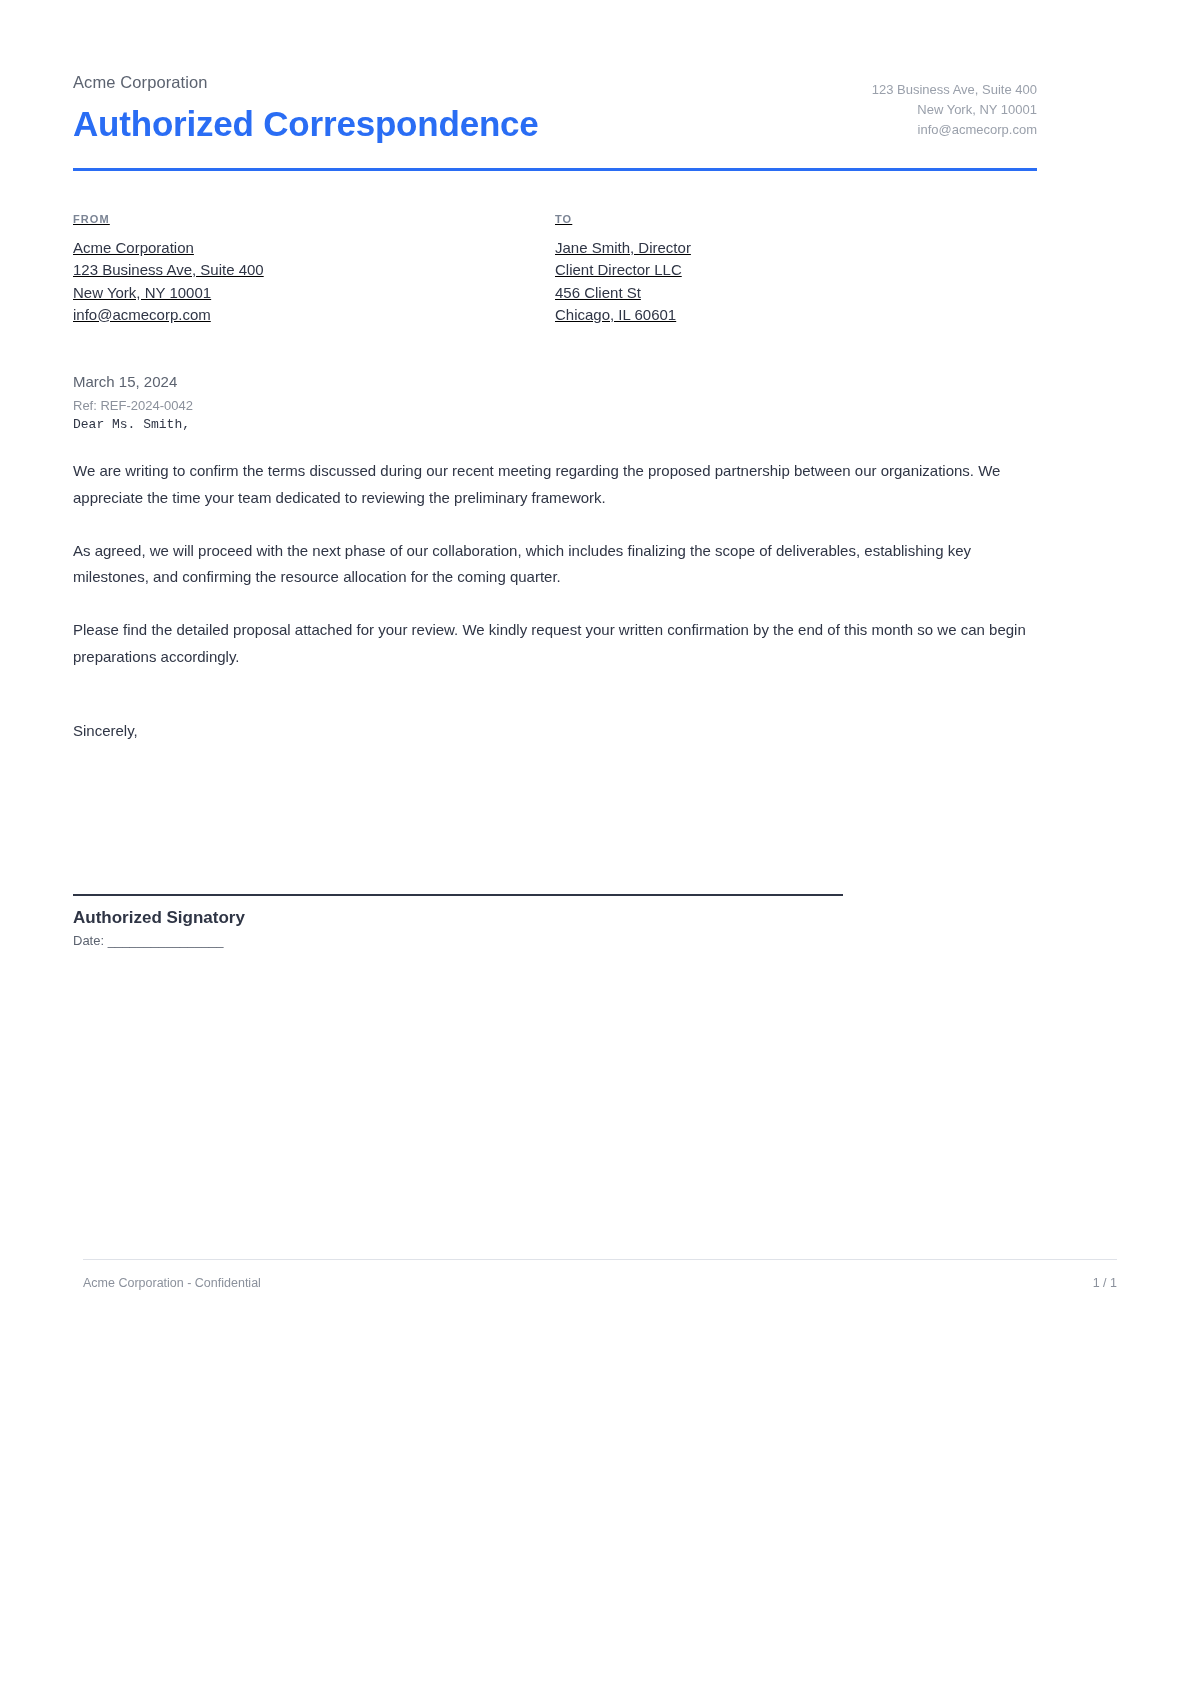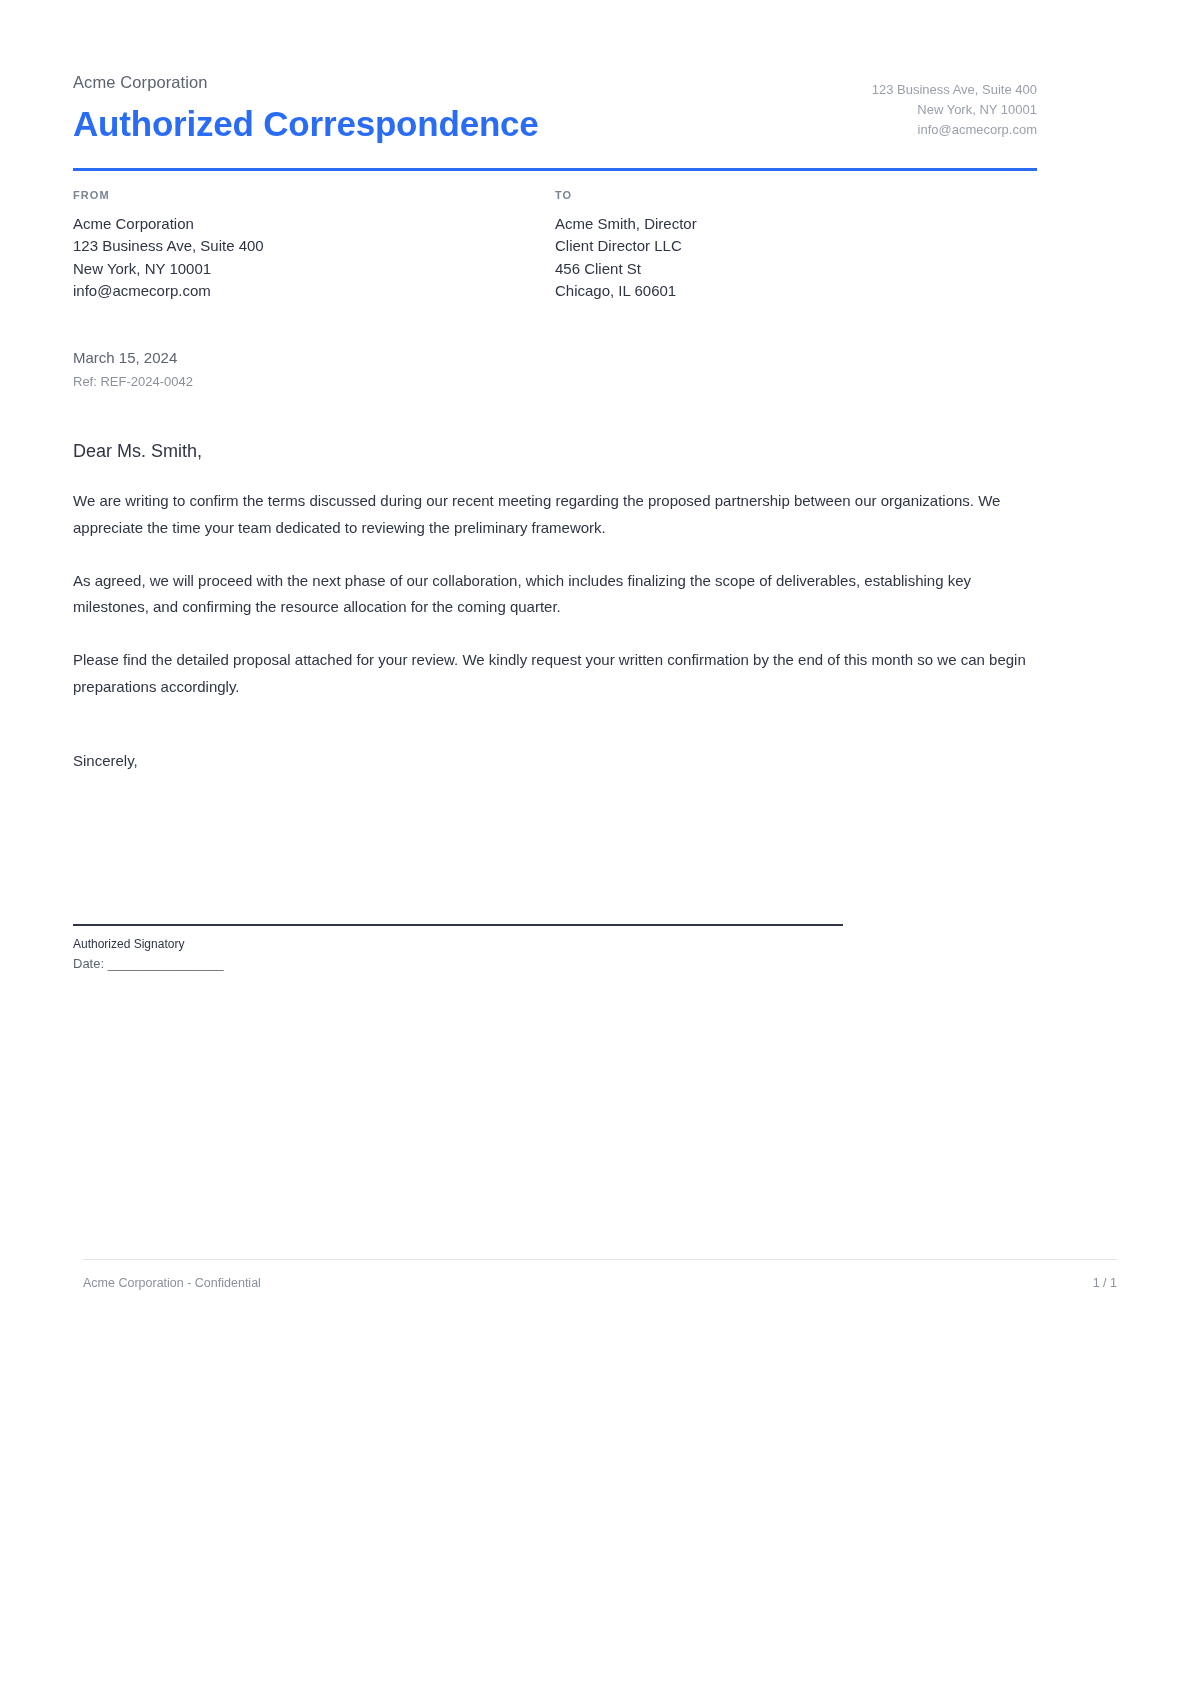--- a/index.html
+++ b/index.html
@@ -63,21 +63,22 @@
 
   .header-rule {
     height: 3px;
     background: #2a6df4;
     margin-top: 22px;
   }
 
   
   .addresses {
     display: flex;
-    margin-top: 18px;
+    margin-top: 42px;
+    text-decoration: underline;
   }
   .addr-col {
     width: 50%;
     box-sizing: border-box;
   }
   .addr-label {
     font-size: 11px;
     font-weight: bold;
     letter-spacing: 1.1px;
     color: #7b8494;
@@ -100,23 +101,23 @@
   }
   .meta-ref {
     font-size: 13px;
     color: #8b919c;
     line-height: 1.6;
     margin-top: 3px;
   }
 
   
   .salutation {
-    margin-top: 48px;
-    font-size: 18px;
-    color: #2f3545;
+    font-size: 13px;
+    color: #2f3545;
+    font-family: Liberation Mono, monospace;
   }
   .body-copy {
     margin-top: 26px;
   }
   .body-copy p {
     font-size: 15px;
     color: #2f3545;
     line-height: 1.78;
     margin: 0 0 26px 0;
     text-align: left;
@@ -130,22 +131,22 @@
   
   .signature {
     margin-top: 155px;
     width: 770px;
   }
   .sig-rule {
     border-top: 2px solid #2f3545;
     height: 0;
   }
   .sig-name {
-    font-size: 12px;
-    font-weight: normal;
+    font-size: 17px;
+    font-weight: bold;
     color: #2f3545;
     margin-top: 10px;
     line-height: 1.4;
   }
   .sig-person {
     font-size: 13px;
     color: #5c6370;
     margin-top: 5px;
     line-height: 1.4;
   }
@@ -199,21 +200,21 @@
       <div class="addr-col">
         <div class="addr-label">FROM</div>
         <div class="addr-line">Acme Corporation</div>
         <div class="addr-line">123 Business Ave, Suite 400</div>
         <div class="addr-line">New York, NY 10001</div>
         <div class="addr-line">info@acmecorp.com</div>
       </div>
 
       <div class="addr-col">
         <div class="addr-label">TO</div>
-        <div class="addr-line">Acme Smith, Director</div>
+        <div class="addr-line">Jane Smith, Director</div>
         <div class="addr-line">Client Director LLC</div>
         <div class="addr-line">456 Client St</div>
         <div class="addr-line">Chicago, IL 60601</div>
       </div>
 
     </div>
 
     <div class="meta">
       <div class="meta-date">March 15, 2024</div>
       <div class="meta-ref">Ref: REF-2024-0042</div>

